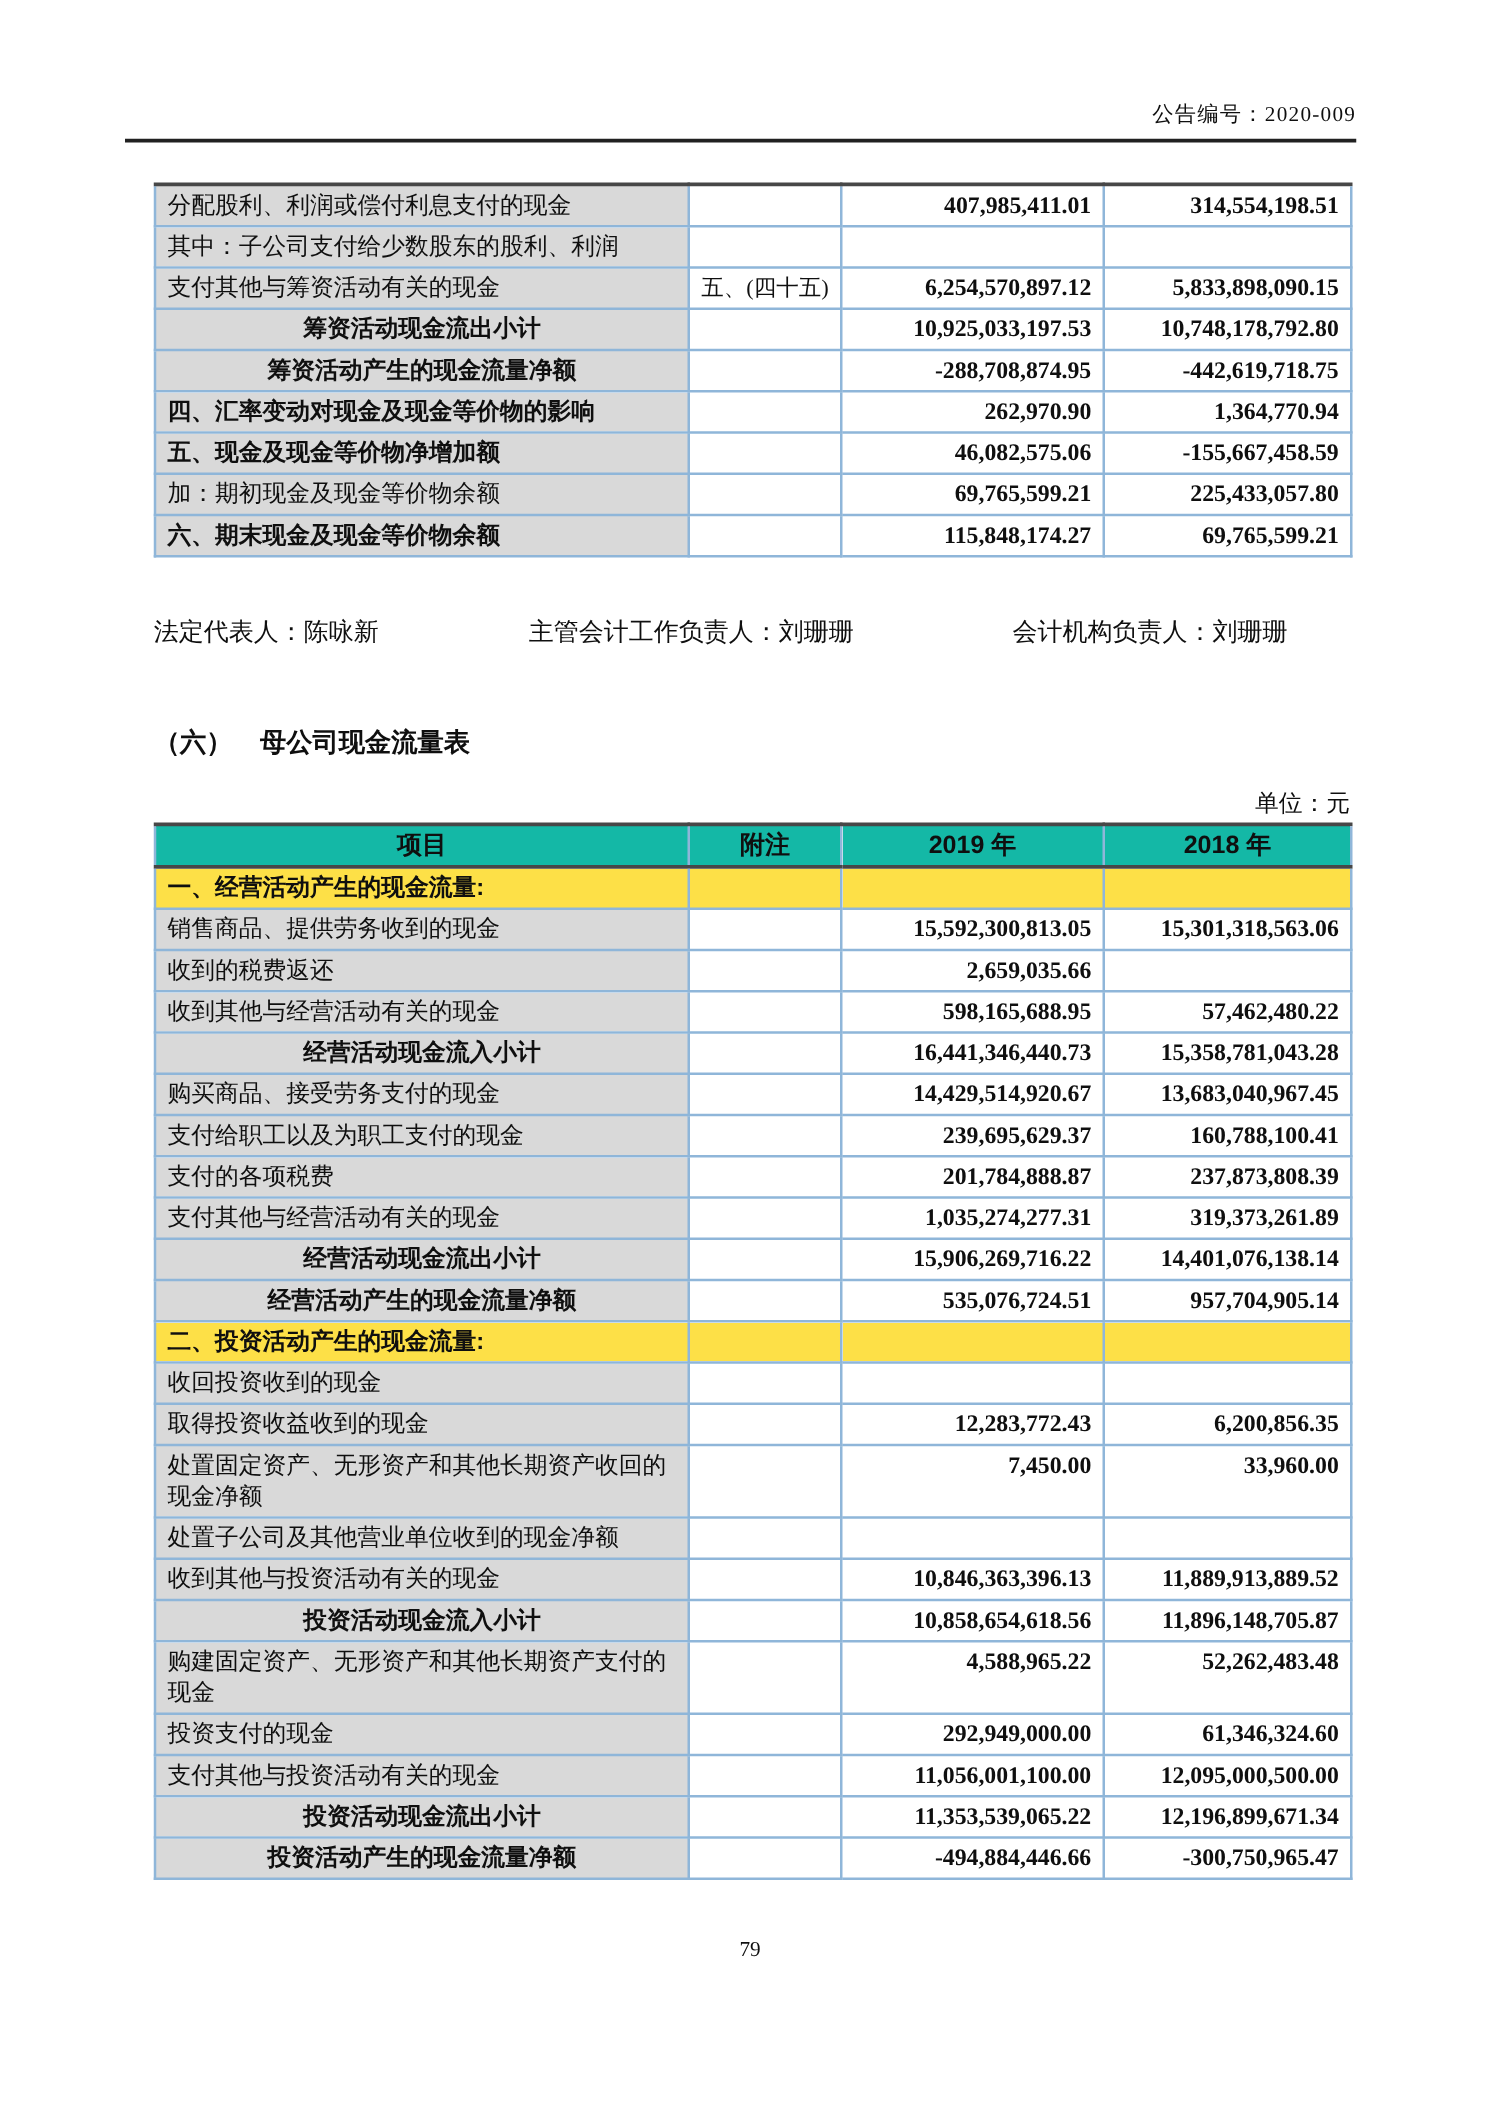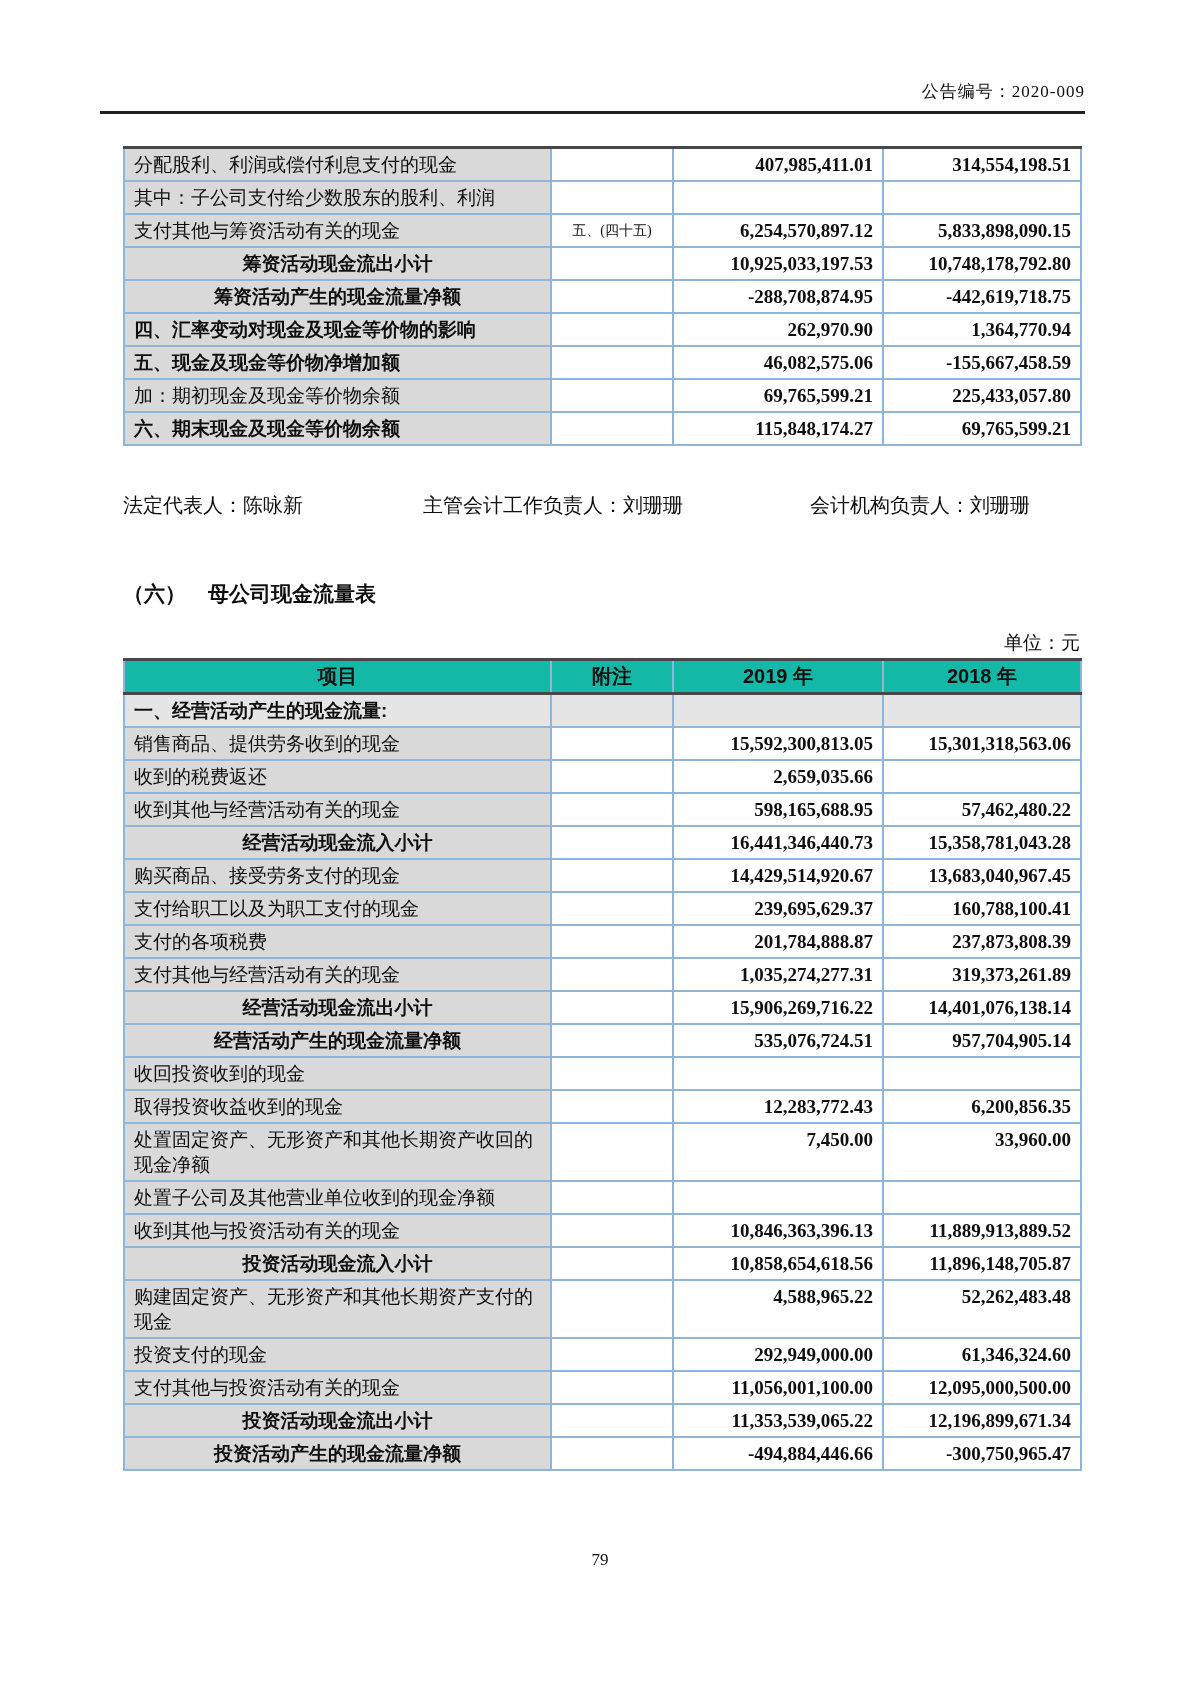--- a/index.html
+++ b/index.html
@@ -29,24 +29,24 @@
     border:2px solid #8fb6d9; padding:3px 9px;
     font-size:19px; line-height:25px; vertical-align:top;
     overflow:hidden;
   }
   .fin-table th {
     background:#14b8a6; text-align:center;
     font-family:"Liberation Sans", sans-serif; font-weight:bold; font-size:20px;
     border-bottom:3px solid #474747;
   }
   td.cell-item { background:#d9d9d9; text-align:left; }
-  td.cell-note { background:#ffffff; text-align:center; font-size:14px; line-height:25px; }
+  td.cell-note { background:#ffffff; text-align:center; font-size:18px; line-height:25px; }
   td.cell-val  { background:#ffffff; text-align:right;
                  font-weight:bold; font-family:"Liberation Serif", serif; }
-  tr.section td { background:#e5e5e5; }
+  tr.section td { background:#fde047; }
   tr.section td.cell-item, tr.section-num td.cell-item {
     font-family:"Liberation Sans", sans-serif; font-weight:bold;
   }
   tr.subtotal td.cell-item {
     text-align:center; font-family:"Liberation Sans", sans-serif; font-weight:bold;
   }
   .signatures { position:absolute; top:472px; left:123px; width:957px; height:26px; font-size:20px; }
   .sig { position:absolute; top:0; white-space:nowrap;margin-top:20px; }
   .sig-1 { left:0; } .sig-2 { left:300px; } .sig-3 { left:687px; }
   .section-title {
@@ -217,20 +217,26 @@
           <td class="cell-note"></td>
           <td class="cell-val">15,906,269,716.22</td>
           <td class="cell-val">14,401,076,138.14</td>
         </tr>
         <tr class="subtotal">
           <td class="cell-item">经营活动产生的现金流量净额</td>
           <td class="cell-note"></td>
           <td class="cell-val">535,076,724.51</td>
           <td class="cell-val">957,704,905.14</td>
         </tr>
+        <tr class="section">
+          <td class="cell-item">二、投资活动产生的现金流量:</td>
+          <td class="cell-note"></td>
+          <td class="cell-val"></td>
+          <td class="cell-val"></td>
+        </tr>
         <tr class="normal">
           <td class="cell-item">收回投资收到的现金</td>
           <td class="cell-note"></td>
           <td class="cell-val"></td>
           <td class="cell-val"></td>
         </tr>
         <tr class="normal">
           <td class="cell-item">取得投资收益收到的现金</td>
           <td class="cell-note"></td>
           <td class="cell-val">12,283,772.43</td>

